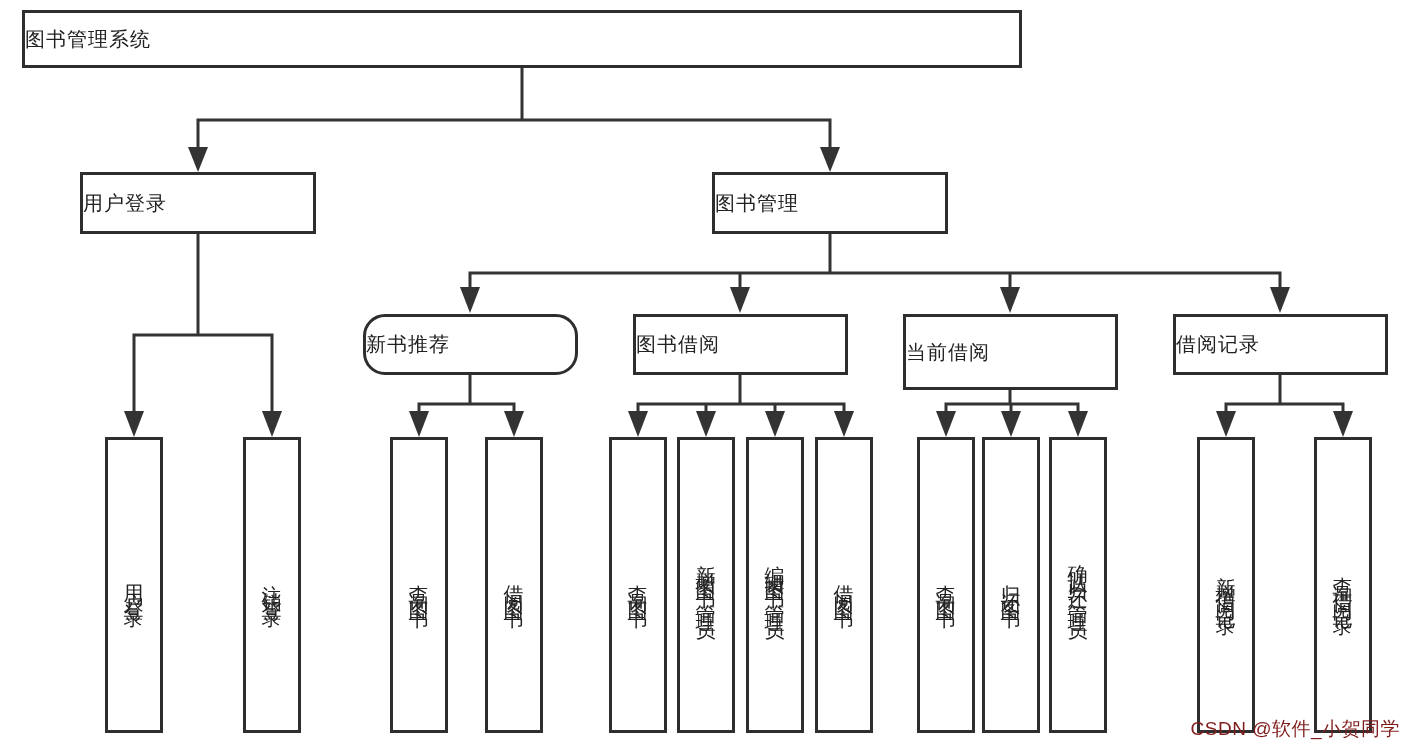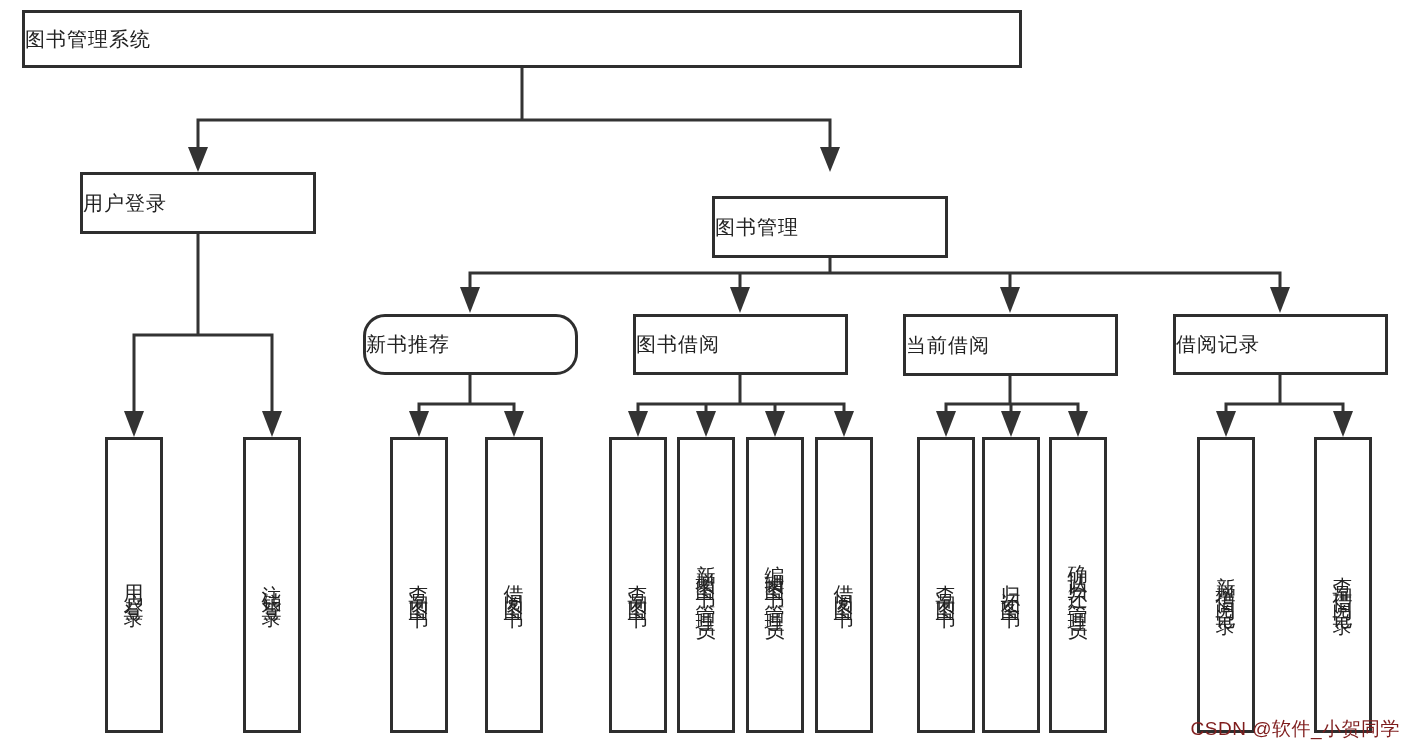--- a/index.html
+++ b/index.html
@@ -52,24 +52,24 @@
   }
   .leaf .v-label {
     writing-mode: vertical-rl;
     text-orientation: mixed;
     letter-spacing: 8px;
     line-height: 1;
   }
   
   #n-root  { left: 22px;  top: 10px;  width: 1000px; height: 58px; }
   #n-l2-0  { left: 80px;  top: 172px; width: 236px;  height: 62px; }
-  #n-l2-1  { left: 712px; top: 172px; width: 236px;  height: 62px; margin-top: 24px; }
+  #n-l2-1  { left: 712px; top: 172px; width: 236px;  height: 62px; }
   #n-l3-0  { left: 363px; top: 314px; width: 215px;  height: 61px; border-radius: 22px; }
   #n-l3-1  { left: 633px; top: 314px; width: 215px;  height: 61px; }
-  #n-l3-2  { left: 903px; top: 314px; width: 215px;  height: 62px; }
+  #n-l3-2  { left: 903px; top: 314px; width: 215px;  height: 76px; }
   #n-l3-3  { left: 1173px;top: 314px; width: 215px;  height: 61px; }
   
   #leaf-0  { left: 105px; }
   #leaf-1  { left: 243px; }
   #leaf-2  { left: 390px; }
   #leaf-3  { left: 485px; }
   #leaf-4  { left: 609px; }
   #leaf-5  { left: 677px; }
   #leaf-6  { left: 746px; }
   #leaf-7  { left: 815px; }

